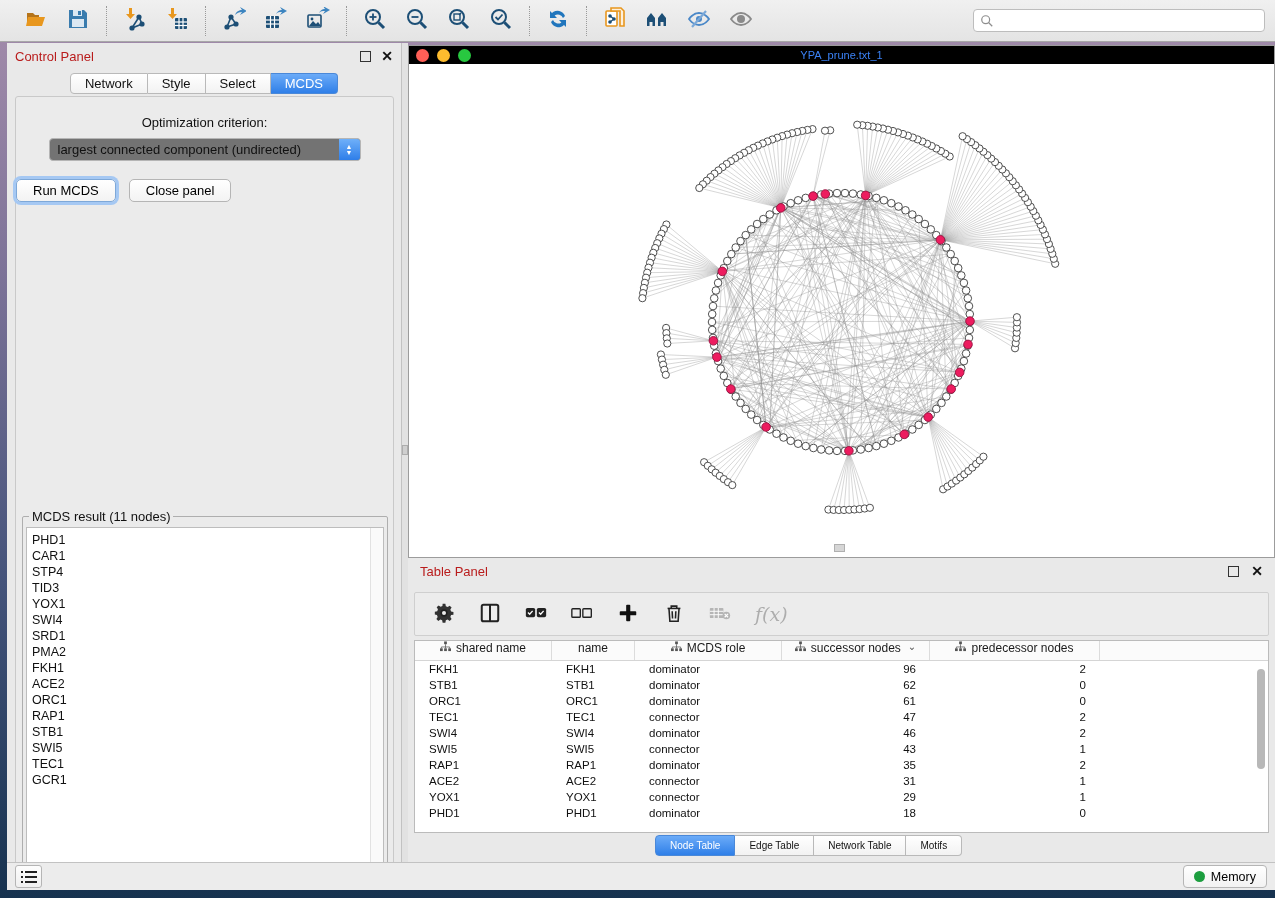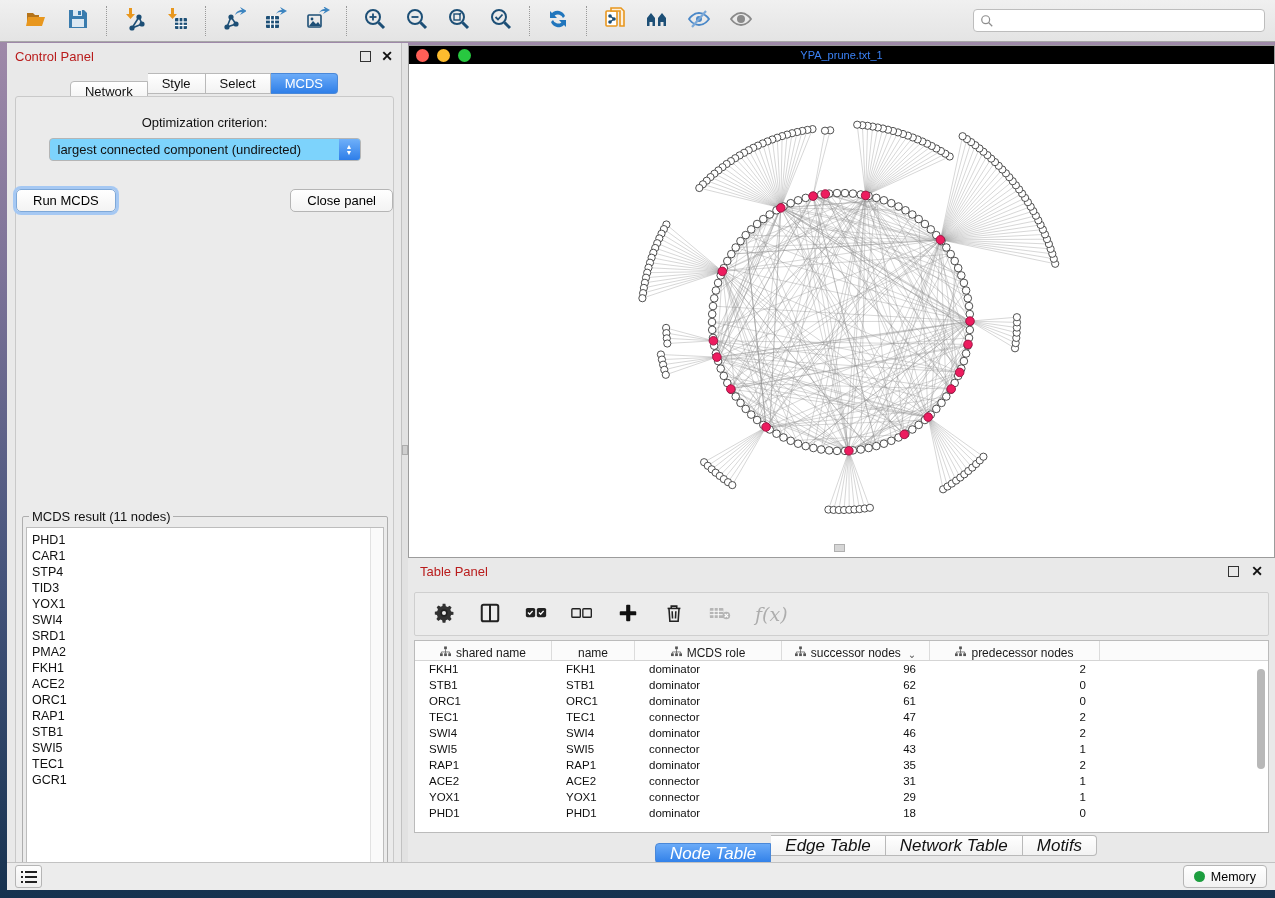--- a/index.html
+++ b/index.html
@@ -39,40 +39,40 @@
   .panel-controls { margin-left:auto; display:flex; gap:10px; align-items:center; }
   .float-box { width:11px; height:11px; border:1.5px solid #333; background:transparent; cursor:pointer; }
   .close-x { font-size:14px; font-weight:bold; color:#111; cursor:pointer; line-height:11px; }
 
   .ctrl-tabs { position:absolute; left:0; top:30px; width:100%; display:flex; justify-content:center; }
   .seg { display:flex; }
   .seg-btn {
     height:21px; padding:0 14px; background:linear-gradient(#ffffff,#f2f2f2);
     border:1px solid #b9b9b9; border-left:none; font-size:13px; display:flex; align-items:center; cursor:pointer; color:#111;
   }
-  .seg-btn:first-child { border-left:1px solid #b9b9b9; border-radius:4px 0 0 4px;margin-top:8px; }
+  .seg-btn:first-child { border-left:1px solid #b9b9b9; border-radius:4px 0 0 4px; }
   .seg-btn:last-child { border-radius:0 4px 4px 0; }
   .seg-btn.sel { background:linear-gradient(#6babf8,#2f7fe8); color:#fff; border-color:#4a88d8; }
 
   .ctrl-body {
     position:absolute; left:8px; top:53px; width:379px; height:790px;
     background:#ebebeb; border:1px solid #c9c9c9; border-radius:3px;
   }
   .opt-label { text-align:center; margin-top:18px; font-size:13px; }
   .combo {
-    margin:8px auto 0; width:312px; height:23px; background:#7dd3fc; border:1px solid #b5b5b5;
+    margin:8px auto 0; width:312px; height:23px; background:#737373; border:1px solid #b5b5b5;
     border-radius:4px; display:flex; align-items:center; cursor:pointer; position:relative;
   }
   .combo-text { flex:1; padding:0 8px; font-size:13px; white-space:nowrap; overflow:hidden; }
   .combo-step {
     width:21px; height:21px; margin:0; border-radius:0 3px 3px 0;
     background:linear-gradient(#6fb0f9,#2e7ee9); display:flex; flex-direction:column; align-items:center; justify-content:center; color:#fff;
   }
   .combo-step span { font-size:7px; line-height:6px; }
-  .btn-row { display:flex; justify-content:space-between; gap:13px; margin-top:28px; }
+  .btn-row { display:flex; justify-content:flex-start; gap:13px; margin-top:18px; }
   .mac-btn {
     height:23px; padding:0 16px; background:linear-gradient(#ffffff,#f3f3f3);
     border:1px solid #b5b5b5; border-radius:5px; font-size:13px; cursor:pointer; font-family:"Liberation Sans",sans-serif;
   }
   .mac-btn.focus { box-shadow:0 0 0 3px #a5c8f3; border-color:#7ea8d8; }
 
   .result-group {
     position:absolute; left:6px; top:412px; width:366px; height:372px;
     border:1px solid #aeaeae; border-radius:2px; background:transparent;
   }
@@ -106,34 +106,34 @@
     display:flex; align-items:center; gap:24px; padding:0 18px;
   }
   .tp-btn { background:transparent; border:none; cursor:pointer; display:flex; align-items:center; }
   .tp-btn svg { width:22px; height:22px; }
   .tp-btn.disabled { cursor:default;align-items:center; }
   .fx { font-family:"DejaVu Serif", serif; font-style:italic; font-size:19px; color:#adadad; }
 
   .node-table { position:absolute; left:6px; top:82px; width:855px; height:193px; background:#fff; border:1px solid #bbb; overflow:hidden; }
   .nt-header { display:flex; height:20px; border-bottom:1px solid #d5d5d5; background:#fbfbfb; }
   .nt-hcell {
-    display:flex; align-items:flex-end; justify-content:center; gap:5px;
+    display:flex; align-items:flex-start; justify-content:center; gap:5px;
     border-right:1px solid #dcdcdc; font-size:12px; color:#1a1a1a; cursor:pointer; position:relative;
   }
   .nt-hcell .sort { font-size:10px; color:#555; margin-left:2px; }
   .tree-ic { width:11px; height:11px; flex:none; }
   .nt-rows { font-size:11.5px; }
   .nt-row { display:flex; height:16px; align-items:center; cursor:pointer; }
   .nt-cell { padding-left:14px; overflow:hidden; white-space:nowrap; }
   .nt-cell.num { text-align:right; padding-right:14px; }
   .nt-scroll { position:absolute; right:1px; top:22px; width:12px; height:168px; }
   .nt-thumb { position:absolute; left:2px; top:6px; width:8px; height:100px; background:#b8b8b8; border-radius:4px; }
 
   .tp-tabs { position:absolute; left:247px; top:277px; display:flex; }
-  .tp-tabs .seg-btn { font-size:17px; height:21px;font-style:italic; }
+  .tp-tabs .seg-btn { font-size:10px; height:21px; }
 
   
   .status-bar {
     position:absolute; left:7px; top:862px; width:1268px; height:28px;
     background:#ececec; border-top:1px solid #c2c2c2; display:flex; align-items:center; padding:0 8px;
   }
   .list-btn { width:27px; height:23px; border:1px solid #b5b5b5; background:linear-gradient(#fdfdfd,#f0f0f0); border-radius:3px; display:flex; align-items:center; justify-content:center; cursor:pointer; }
   .memory-btn {
     margin-left:auto; height:23px; padding:0 10px; border:1px solid #b5b5b5; border-radius:4px;
     background:linear-gradient(#ffffff,#f2f2f2); display:flex; align-items:center; gap:6px; font-size:12.5px; cursor:pointer;

